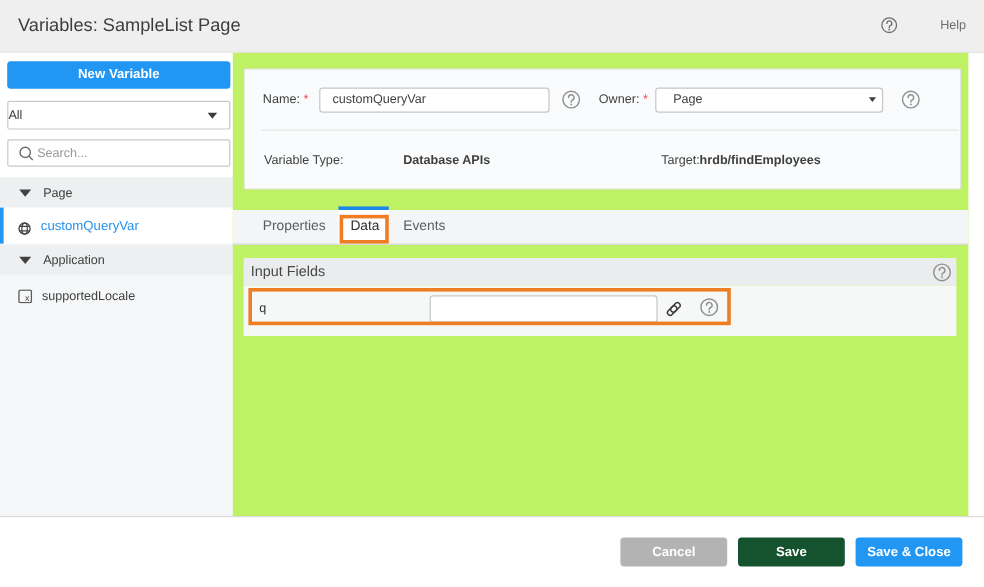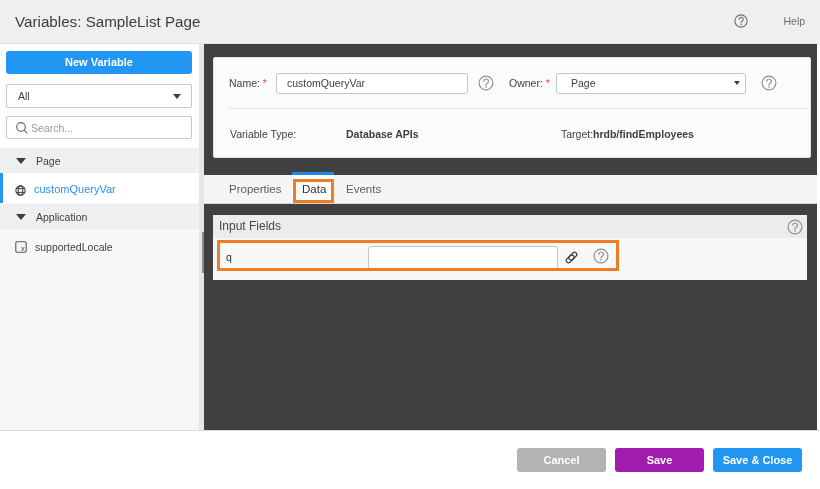--- a/index.html
+++ b/index.html
@@ -7,21 +7,21 @@
   body { font-family:"Liberation Sans", sans-serif; position:relative; overflow:hidden; background:#fff; }
 
   
   .topbar { position:absolute; left:0; top:0; width:820px; height:44px; background:#efefef; border-bottom:1px solid #e3e3e3; }
   .title { position:absolute; left:15px; top:13px; font-size:15.2px; color:#3d3d3d; }
   .help-top { position:absolute; left:759.5px; top:15px; font-size:10.5px; color:#6e6e6e;padding-left:24px; }
 
   
   .sidebar { position:absolute; left:0; top:44px; width:199px; height:386px; background:#fff; }
   .btn-new { position:absolute; left:6px; top:7px; width:186px; height:23px; background:#2196f3; border-radius:3px; color:#fff; font-size:11px; font-weight:bold; text-align:center; line-height:23px; }
-  .sel-all { position:absolute; left:6px; top:40px; width:186px; height:24px; background:#fff; border:1px solid #c9c9c9; border-radius:2px; font-size:10.5px; color:#3d3d3d; line-height:22px; padding-left:11px; }
+  .sel-all { position:absolute; left:6px; top:40px; width:186px; height:24px; background:#fff; border:1px solid #c9c9c9; border-radius:2px; font-size:10.5px; color:#3d3d3d; line-height:22px; padding-left:0; }
   .caret { width:0; height:0; border-left:4px solid transparent; border-right:4px solid transparent; border-top:5px solid #3c3c3c; display:inline-block; }
   .sel-all .caret { position:absolute; right:10px; top:9px; }
   .search { position:absolute; left:6px; top:72px; width:186px; height:23px; background:#fff; border:1px solid #c9c9c9; border-radius:2px; }
   .search span { position:absolute; left:24px; top:5px; font-size:10.5px; color:#9a9a9a; }
 
   
   .tree { position:absolute; left:0; top:104px; width:199px; height:282px; background:#f6f7f8; }
   .trow { position:absolute; left:0; width:199px; }
   .trow .tri { position:absolute; left:16px; top:10px; width:0; height:0; border-left:5px solid transparent; border-right:5px solid transparent; border-top:6px solid #414141; }
   .hdr { background:#edeff0; height:25px; font-size:10.5px; color:#3f3f3f; }
@@ -29,21 +29,21 @@
   .row-cq { top:25px; height:30px; background:#fff; border-left:3px solid #2196f3; }
   .row-cq span { position:absolute; left:31px; top:10px; font-size:11px; color:#2592ef; }
   .row-sl { top:83px; height:27px; }
   .row-sl span { position:absolute; left:35px; top:10px; font-size:10.5px; color:#3f3f3f; }
 
   
   .strip { position:absolute; left:199px; top:44px; width:8px; height:386px; background:#e6e6e6; }
   .thumb { position:absolute; left:3px; top:188px; width:4px; height:41px; background:#8a8a8a; }
 
   
-  .main { position:absolute; left:204px; top:44px; width:613px; height:386px; background:#404040; }
+  .main { position:absolute; left:194px; top:44px; width:613px; height:386px; background:#bef264; }
   .card { position:absolute; left:9px; top:13px; width:598px; height:101px; background:#fafbfc; border:1px solid #e2e2e2; border-radius:2px; }
   .lbl { font-size:10.5px; color:#3f3f3f; }
   .req { color:#f0484d; font-size:10.5px; }
   .inp { background:#fff; border:1px solid #c6c6c6; border-radius:3px; font-size:10.5px; color:#3f3f3f; }
   .name-inp { position:absolute; left:62px; top:15px; width:192px; height:21px; line-height:19px; padding-left:10px; }
   .owner-sel { position:absolute; left:342px; top:15px; width:190px; height:21px; line-height:19px; padding-left:14px; }
   .owner-sel .caret { position:absolute; right:5px; top:7px; border-left:3.5px solid transparent; border-right:3.5px solid transparent; border-top:4.5px solid #3c3c3c; }
   .divider { position:absolute; left:14px; right:1px; top:50px; height:1px; background:#e6e6e6; }
   .bold { font-weight:bold;margin-left:40px; }
 
@@ -58,21 +58,21 @@
   .band { position:absolute; left:9px; top:171px; width:594px; height:23px; background:#ebeced; }
   .band span { position:absolute; left:6px; top:4px; font-size:12px; color:#474747; }
   .qrow { position:absolute; left:9px; top:194px; width:594px; height:42px; background:#f6f7f7; }
   .q-inp { position:absolute; left:155px; top:8px; width:190px; height:23px; }
   .qrow .qlbl { position:absolute; left:13px; top:13px; font-size:10.5px; color:#333; }
 
   
   .footer { position:absolute; left:0; top:430px; width:820px; height:59px; background:#fff; border-top:1px solid #dcdcdc; }
   .fbtn { position:absolute; top:17px; width:89px; height:24px; border-radius:3px; color:#fff; font-size:11px; font-weight:bold; text-align:center; line-height:24px; }
   .b-cancel { left:517px; background:#b3b3b3; }
-  .b-save { left:615px; background:#a21caf; }
+  .b-save { left:615px; background:#14532d; }
   .b-sc { left:713px; background:#2196f3; }
 
   svg.icon { position:absolute; }
 </style>
 </head>
 <body>
 
 <div class="topbar">
   <div class="title">Variables: SampleList Page</div>
   <svg class="icon" style="left:734px; top:14px;" width="14" height="14" viewBox="0 0 14 14">

